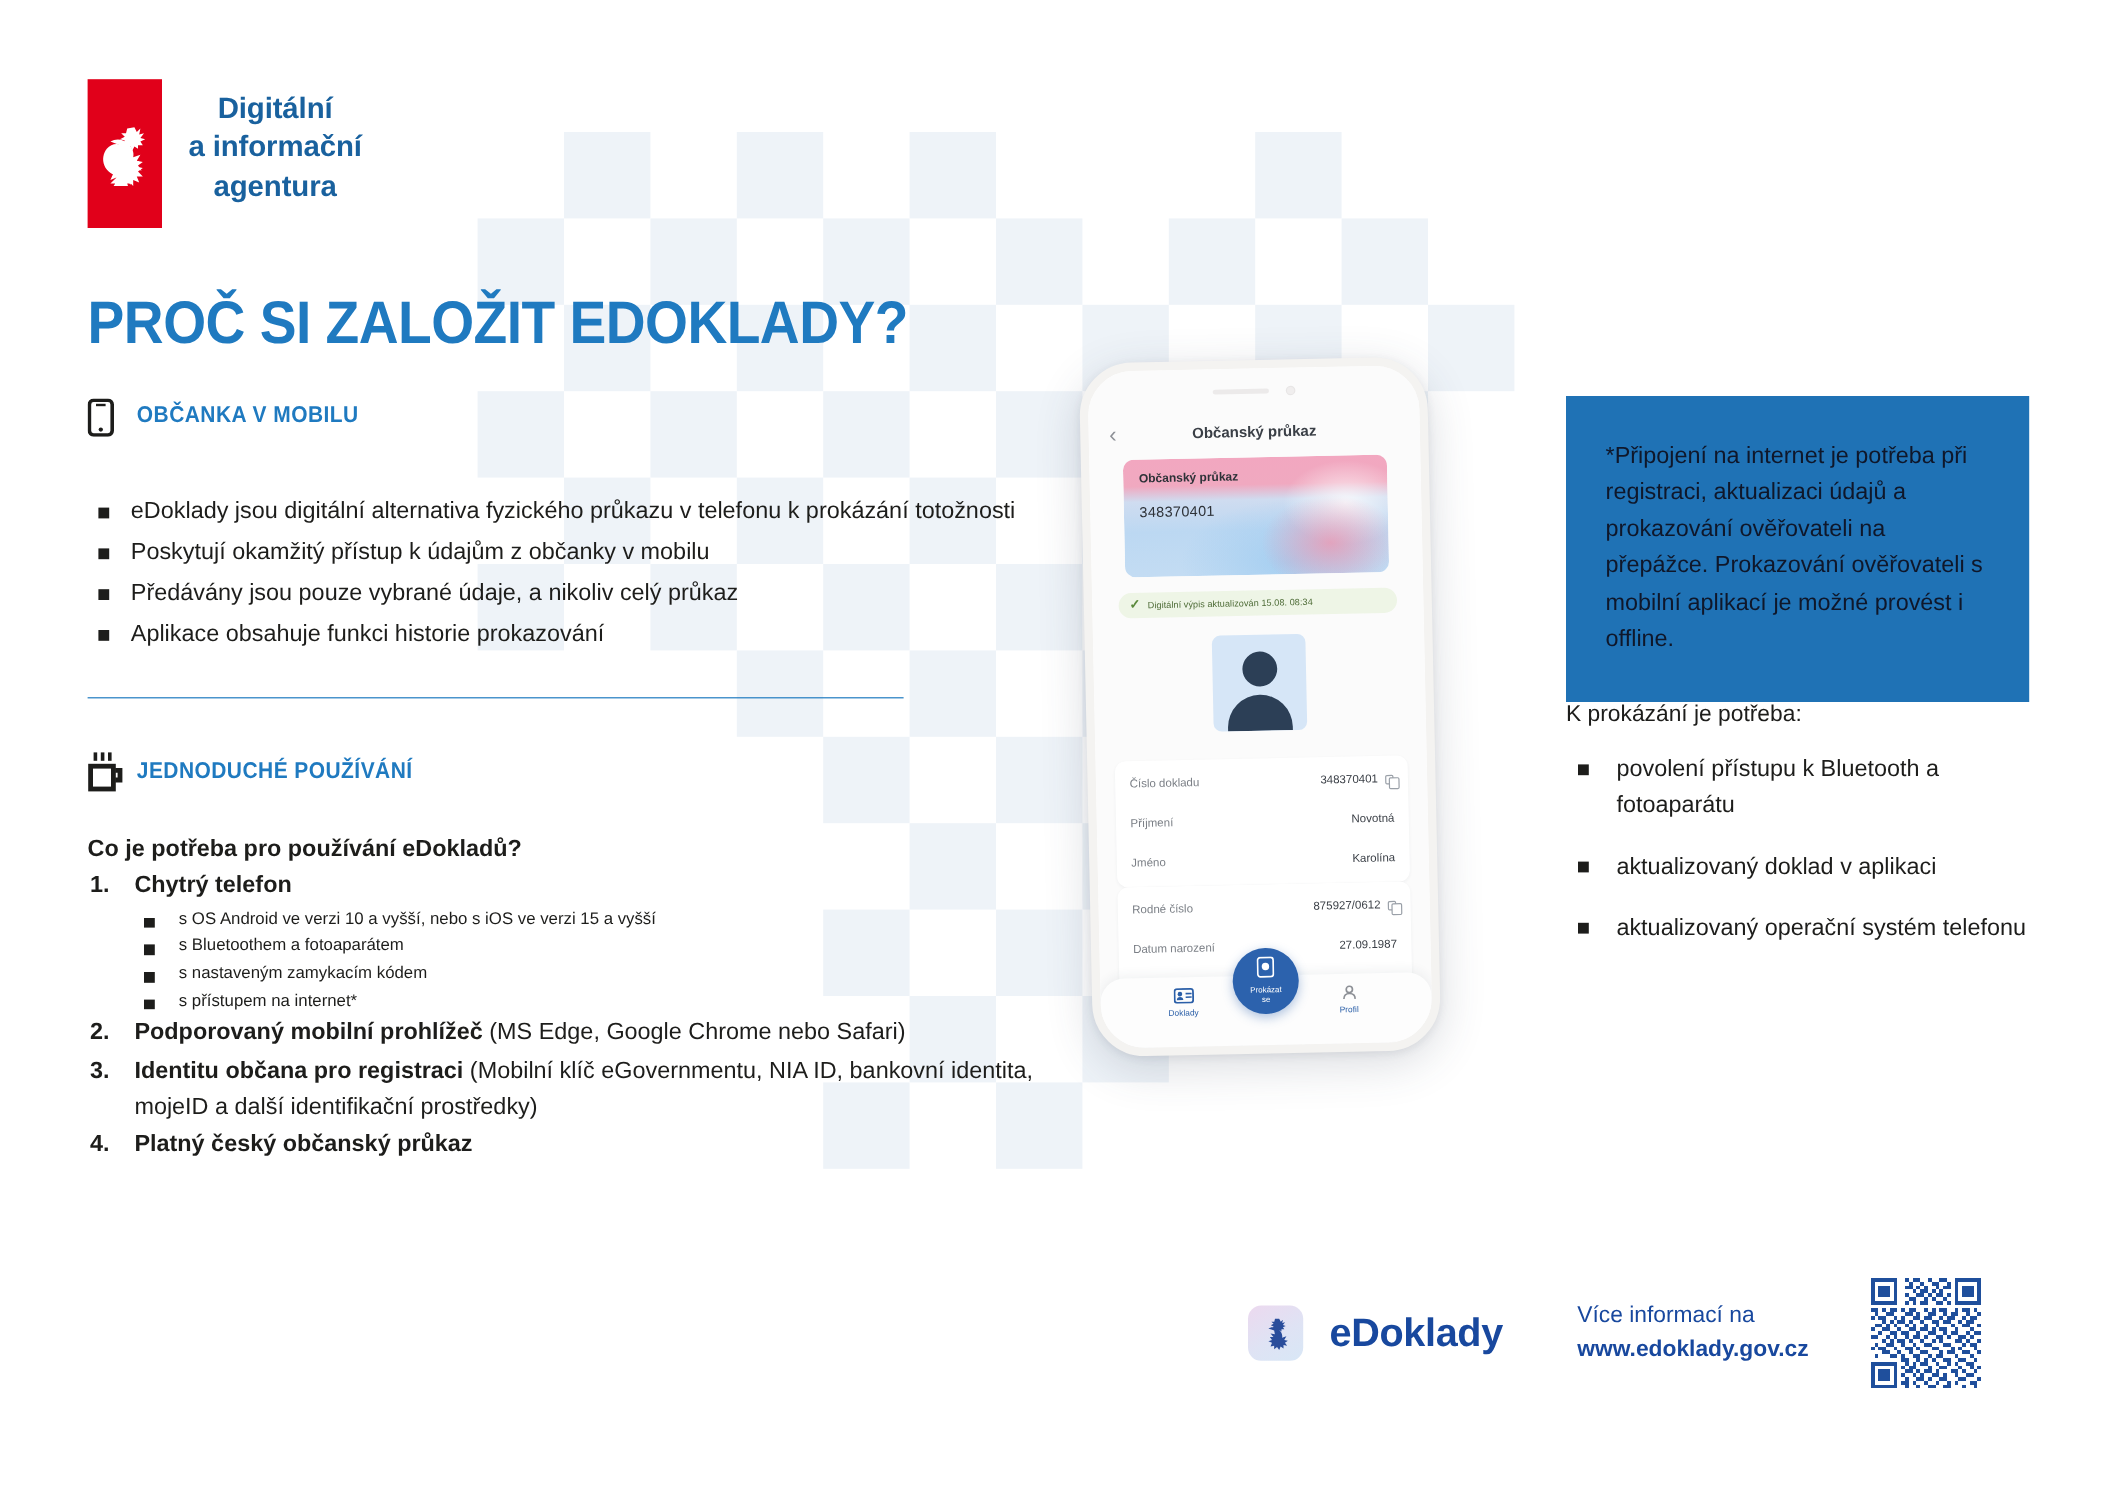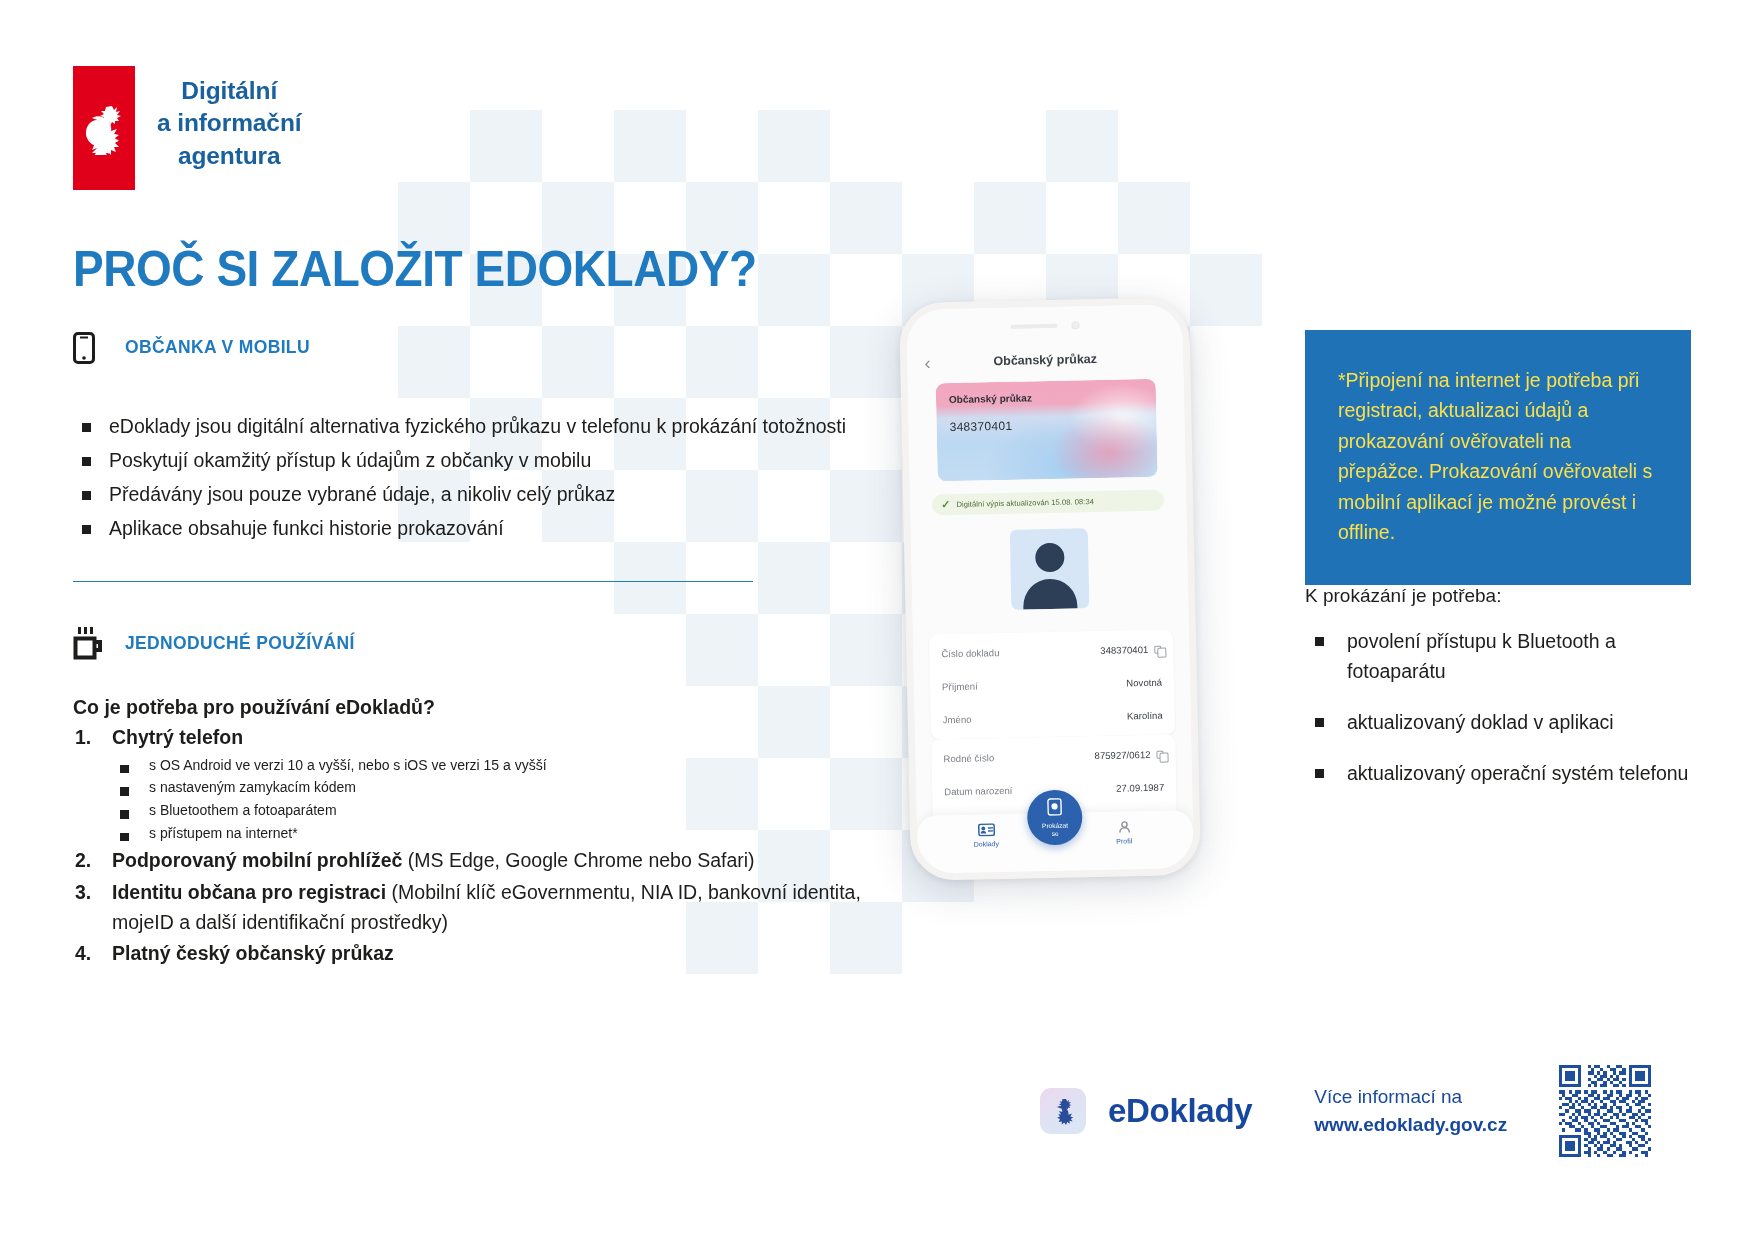--- a/index.html
+++ b/index.html
@@ -29,21 +29,21 @@
   #page-title {
     position:absolute; left:73px; top:240px; z-index:3;
     color:#1f7ac0; font-weight:bold; font-size:50px; letter-spacing:-0.5px;
     transform:scaleX(0.92); transform-origin:left center;
     white-space:nowrap;
   }
 
   
   #left-col { position:absolute; left:73px; top:330px; width:790px; z-index:3; }
 
-  .sec-head { display:flex; align-items:center; gap:22px; }
+  .sec-head { display:flex; align-items:center; gap:11px; }
   .sec-head-label {
     color:#1f7ac0; font-weight:bold; font-size:19px; letter-spacing:0.4px;
     transform:scaleX(0.92); transform-origin:left center;
   }
   .icon-box { width:30px; height:34px; display:flex; align-items:flex-end; }
 
   ul.sq { list-style:none; }
   ul.sq > li {
     position:relative; padding-left:36px; margin-bottom:4.5px;
     font-size:19.5px; line-height:1.52; color:#1d1d1b;
@@ -143,21 +143,21 @@
   .tab .tic { display:block; margin:0 auto 3px; }
   #fab { position:absolute; left:50%; bottom:26px; transform:translateX(-50%);
     width:55px; height:55px; border-radius:50%; background:#2c62ad; color:#fff;
     display:flex; flex-direction:column; align-items:center; justify-content:center;
     box-shadow:0 3px 9px rgba(44,98,173,.38); }
   #fab-label { font-size:6.6px; line-height:1.2; text-align:center; margin-top:2px; }
 
   
   #right-col { position:absolute; left:1305px; top:330px; width:390px; z-index:3; }
   #blue-box {
-    background:#1f72b5; color:#fde047; padding:35px 33px 38px 33px;
+    background:#1f72b5; color:#0f172a; padding:35px 33px 38px 33px;
     font-size:19.5px; line-height:1.56; width:386px;
   }
   #need-title { font-size:19px; }
   #need-list { list-style:none; margin-top:20px; }
   #need-list > li {
     position:relative; padding-left:42px; font-size:19.5px; line-height:1.5;
     margin-bottom:22px;
   }
   #need-list > li::before {
     content:""; position:absolute; left:10px; top:10px; width:9px; height:9px; background:#1d1d1b;
@@ -283,22 +283,22 @@
     </div>
 
     <div id="q-line">Co je potřeba pro používání eDokladů?</div>
 
     <ol class="num">
       <li>
         <span class="n">1.</span>
         <span>Chytrý telefon</span>
         <ul class="sub">
           <li>s OS Android ve verzi 10 a vyšší, nebo s iOS ve verzi 15 a vyšší</li>
+          <li>s Bluetoothem a fotoaparátem</li>
           <li>s nastaveným zamykacím kódem</li>
-          <li>s Bluetoothem a fotoaparátem</li>
           <li>s přístupem na internet*</li>
         </ul>
       </li>
       <li>
         <span class="n">2.</span>
         <span>Podporovaný mobilní prohlížeč</span><span class="reg"> (MS Edge, Google Chrome nebo Safari)</span>
       </li>
       <li>
         <span class="n">3.</span>
         <span>Identitu občana pro registraci</span><span class="reg"> (Mobilní klíč eGovernmentu, NIA ID, bankovní identita, mojeID a další identifikační prostředky)</span>

